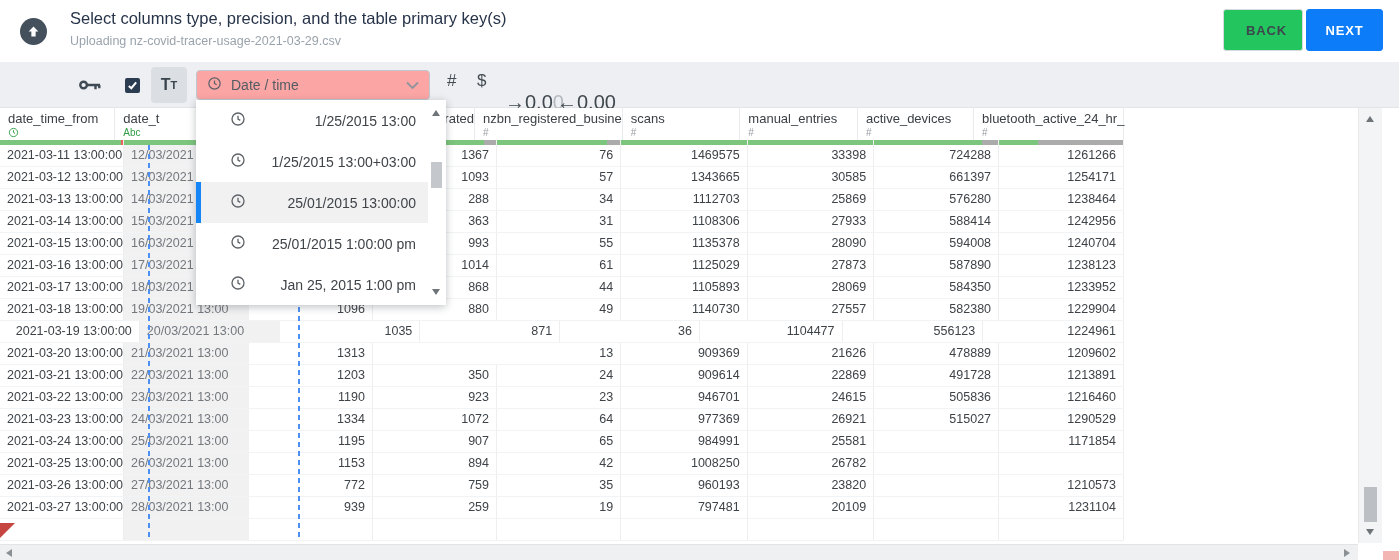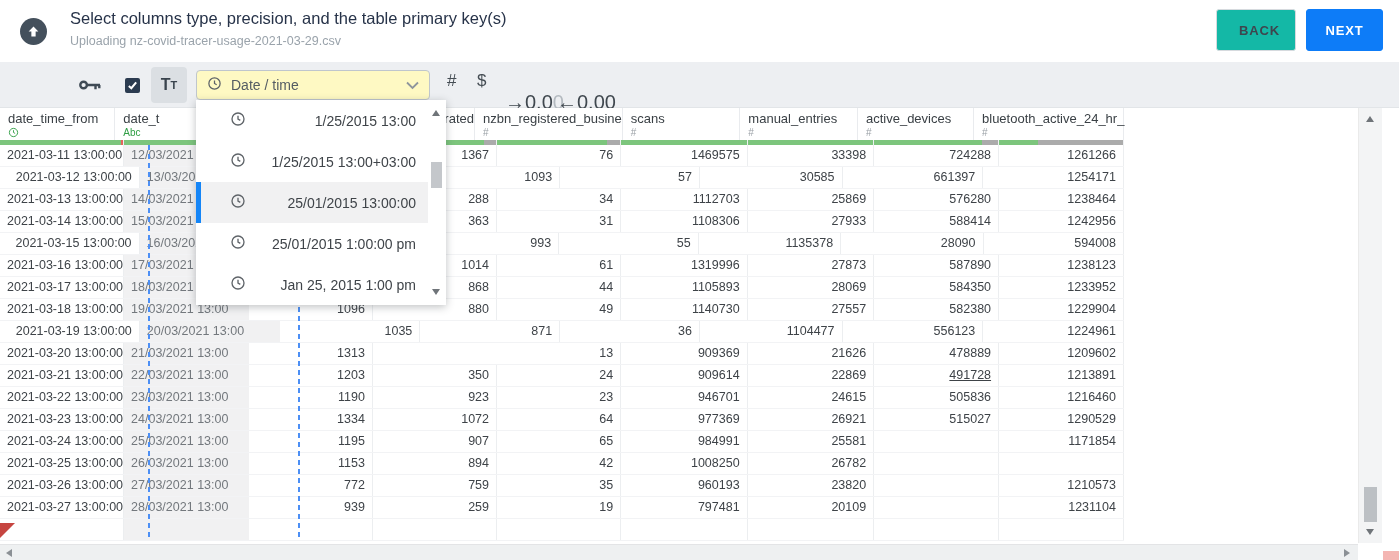--- a/index.html
+++ b/index.html
@@ -7,34 +7,34 @@
   body { position:relative; font-family:"Liberation Sans", sans-serif; background:#fff; }
 
   
   .tophdr { position:absolute; left:0; top:0; width:1399px; height:62px; background:#fff; }
   .upload-badge { position:absolute; left:20px; top:18px; width:27px; height:27px; border-radius:50%;
                   background:#44505c; display:flex; align-items:center; justify-content:center; }
   .page-title { position:absolute; left:70px; top:9px; font-size:16.5px; color:#273349; }
   .page-subtitle { position:absolute; left:70px; top:34px; font-size:12.5px; color:#9aa3ab; }
   .btn { position:absolute; top:9px; height:42px; border-radius:3px; font-size:13px; font-weight:bold;
          letter-spacing:.8px; display:flex; align-items:center; justify-content:center; cursor:pointer; }
-  .btn-back { right:103px; width:80px; background:#14b8a6; border:1px solid #d6dade; color:#3e464e;padding-left:7px; }
+  .btn-back { right:96px; width:80px; background:#22c55e; border:1px solid #d6dade; color:#3e464e;padding-left:7px; }
   .btn-next { right:16px; width:77px; background:#0d7cf8; border:1px solid #0d7cf8; color:#fff; }
 
   
   .toolbar { position:absolute; left:0; top:62px; width:1399px; height:46px; background:#edeff2;
              border-bottom:1px solid #e2e5e8; }
   .tb-key { position:absolute; left:79px; top:15px; } 
   .checkbox { position:absolute; left:125px; top:16px; width:15px; height:15px; background:#2b3b50;
               border-radius:2px; display:flex; align-items:center; justify-content:center; }
   .tt-btn { position:absolute; left:151px; top:5px; width:36px; height:36px; background:#dbdfe3;
             border-radius:4px; color:#39434d; display:flex; align-items:center; justify-content:center; }
   .tt-big { font-size:16px; font-weight:600; }
   .tt-small { font-size:11px; font-weight:600; }
-  .type-select { position:absolute; left:196px; top:8px; width:234px; height:30px; background:#fef9c3;
+  .type-select { position:absolute; left:196px; top:8px; width:234px; height:30px; background:#fca5a5;
                  border:1px solid #bfc6cd; border-radius:4px; display:flex; align-items:center;
                  padding:0 10px; gap:9px; cursor:pointer; }
   .type-select-label { font-size:14px; color:#545c63; flex:1; }
   .tb-glyph { position:absolute; top:9px; font-size:17px; color:#454d54; }
   .tb-hash { left:447px; }
   .tb-dollar { left:477px; }
   .tb-prec { position:absolute; top:29px; font-size:20px; color:#3f474e; }
   .tb-prec-add { left:505px; }
   .tb-prec-rem { left:557px; }
   .fade { color:#b4bac0; }
@@ -232,20 +232,21 @@
         <div class="td" style="width: 152px;">33398</div>
         <div class="td" style="width: 150px;">724288</div>
         <div class="td" style="width: 150px;">1261266</div>
       </div>
       <div class="tr">
         <div class="td" style="width: 149px;">2021-03-12 13:00:00</div>
         <div class="td sel" style="width: 150px;">13/03/2021 13:00</div>
         <div class="td" style="width: 149px;"></div>
         <div class="td" style="width: 149px;">1093</div>
         <div class="td" style="width: 149px;">57</div>
+        <div class="td" style="width: 152px;">1343665</div>
         <div class="td" style="width: 152px;">30585</div>
         <div class="td" style="width: 150px;">661397</div>
         <div class="td" style="width: 150px;">1254171</div>
       </div>
       <div class="tr">
         <div class="td" style="width: 149px;">2021-03-13 13:00:00</div>
         <div class="td sel" style="width: 150px;">14/03/2021 13:00</div>
         <div class="td" style="width: 149px;"></div>
         <div class="td" style="width: 149px;">288</div>
         <div class="td" style="width: 149px;">34</div>
@@ -267,28 +268,29 @@
       </div>
       <div class="tr">
         <div class="td" style="width: 149px;">2021-03-15 13:00:00</div>
         <div class="td sel" style="width: 150px;">16/03/2021 13:00</div>
         <div class="td" style="width: 149px;"></div>
         <div class="td" style="width: 149px;">993</div>
         <div class="td" style="width: 149px;">55</div>
         <div class="td" style="width: 152px;">1135378</div>
         <div class="td" style="width: 152px;">28090</div>
         <div class="td" style="width: 150px;">594008</div>
+        <div class="td" style="width: 150px;">1240704</div>
       </div>
       <div class="tr">
         <div class="td" style="width: 149px;">2021-03-16 13:00:00</div>
         <div class="td sel" style="width: 150px;">17/03/2021 13:00</div>
         <div class="td" style="width: 149px;"></div>
         <div class="td" style="width: 149px;">1014</div>
         <div class="td" style="width: 149px;">61</div>
-        <div class="td" style="width: 152px;">1319996</div>
+        <div class="td" style="width: 152px;">1125029</div>
         <div class="td" style="width: 152px;">27873</div>
         <div class="td" style="width: 150px;">587890</div>
         <div class="td" style="width: 150px;">1238123</div>
       </div>
       <div class="tr">
         <div class="td" style="width: 149px;">2021-03-17 13:00:00</div>
         <div class="td sel" style="width: 150px;">18/03/2021 13:00</div>
         <div class="td" style="width: 149px;"></div>
         <div class="td" style="width: 149px;">868</div>
         <div class="td" style="width: 149px;">44</div>
@@ -330,21 +332,21 @@
         <div class="td" style="width: 150px;">1209602</div>
       </div>
       <div class="tr">
         <div class="td" style="width: 149px;">2021-03-21 13:00:00</div>
         <div class="td sel" style="width: 150px;">22/03/2021 13:00</div>
         <div class="td" style="width: 149px;">1203</div>
         <div class="td" style="width: 149px;">350</div>
         <div class="td" style="width: 149px;">24</div>
         <div class="td" style="width: 152px;">909614</div>
         <div class="td" style="width: 152px;">22869</div>
-        <div class="td" style="width: 150px; text-decoration: underline;">491728</div>
+        <div class="td" style="width: 150px;">491728</div>
         <div class="td" style="width: 150px;">1213891</div>
       </div>
       <div class="tr">
         <div class="td" style="width: 149px;">2021-03-22 13:00:00</div>
         <div class="td sel" style="width: 150px;">23/03/2021 13:00</div>
         <div class="td" style="width: 149px;">1190</div>
         <div class="td" style="width: 149px;">923</div>
         <div class="td" style="width: 149px;">23</div>
         <div class="td" style="width: 152px;">946701</div>
         <div class="td" style="width: 152px;">24615</div>

